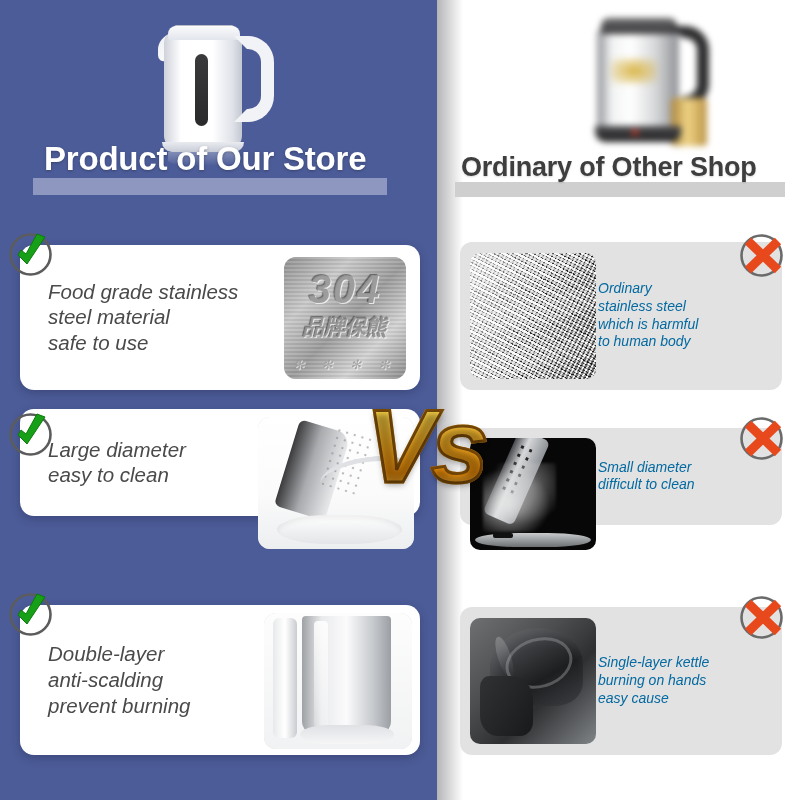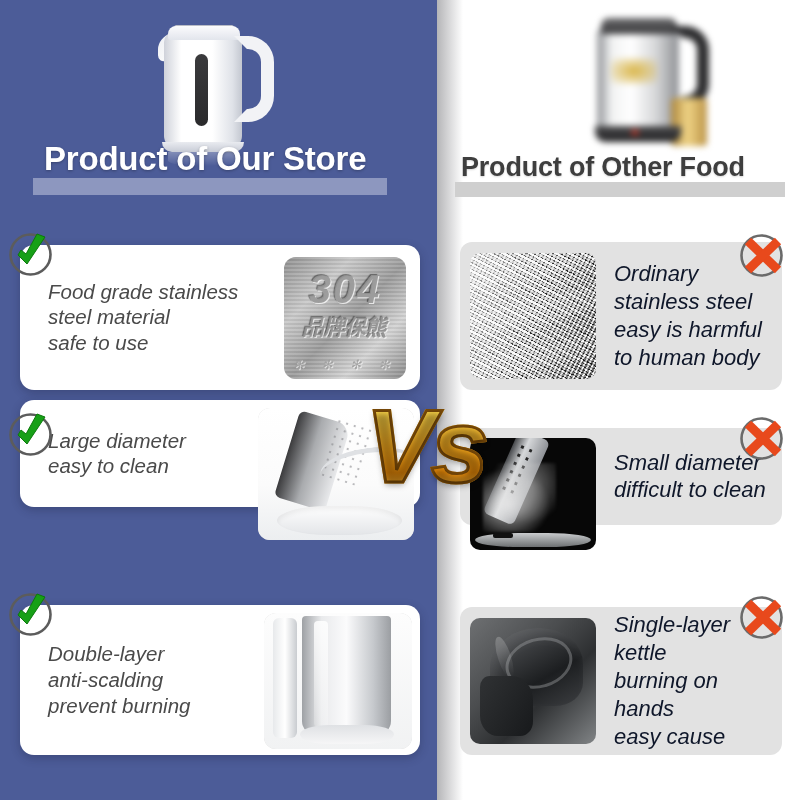--- a/index.html
+++ b/index.html
@@ -181,44 +181,44 @@
     left: 20px; width: 400px;
     background: #ffffff;
     box-shadow: 0 3px 10px rgba(25,30,60,0.30);
   }
   .card-bad {
     left: 460px; width: 322px;
     background: #e2e2e2;
     border-radius: 12px;
   }
   .card-r1 { top: 245px; height: 145px; }
-  .card-r2 { top: 400px; height: 107px; }
+  .card-r2 { top: 409px; height: 107px; }
   .card-r3 { top: 605px; height: 150px; }
 
   .card-bad.card-r1 { top: 242px; height: 148px; }
   .card-bad.card-r2 { top: 428px; height: 97px; }
   .card-bad.card-r3 { top: 607px; height: 148px; }
 
   .card-text-ok {
     position: absolute;
     left: 28px; top: 50%;
     transform: translateY(-50%);
     width: 216px;
     color: #4a4a4a;
     font-size: 20.5px;
     line-height: 1.26;
     font-weight: 400;
   }
   .card-text-bad {
     position: absolute;
-    right: 16px; top: 50%;
+    right: 32px; top: 50%;
     transform: translateY(-50%);
     width: 152px;
-    color: #0f172a;
-    font-size: 22px;
+    color: #0369a1;
+    font-size: 14px;
     line-height: 1.27;
     font-weight: 400;
   }
 
   
   .thumb {
     position: absolute;
     border-radius: 12px;
     overflow: hidden;
     background: #d8d8d8;
@@ -467,21 +467,21 @@
     <div class="kr-handle"></div>
     <div class="kr-gold"></div>
     <div class="kr-base"></div>
     <div class="kr-led"></div>
   </div>
 
   <div class="title-left-bar"></div>
   <div class="title-left">Product of Our Store</div>
 
   <div class="title-right-bar"></div>
-  <div class="title-right">Product of Other Food</div>
+  <div class="title-right">Ordinary of Other Shop</div>
 
   <div class="card card-ok card-r1">
     <div class="card-text-ok">
       <div>Food grade stainless</div>
       <div>steel material</div>
       <div>safe to use</div>
     </div>
     <div class="thumb thumb-ok-1">
       <div class="art-304">
         <div class="n304">304</div>
@@ -491,21 +491,21 @@
     </div>
   </div>
 
   <div class="card card-bad card-r1">
     <div class="thumb thumb-bad">
       <div class="art-noise"></div>
     </div>
     <div class="card-text-bad">
       <div>Ordinary</div>
       <div>stainless steel</div>
-      <div>easy is harmful</div>
+      <div>which is harmful</div>
       <div>to human body</div>
     </div>
   </div>
 
   <div class="card card-ok card-r2">
     <div class="card-text-ok">
       <div>Large diameter</div>
       <div>easy to clean</div>
     </div>
     <div class="thumb thumb-ok-2">

